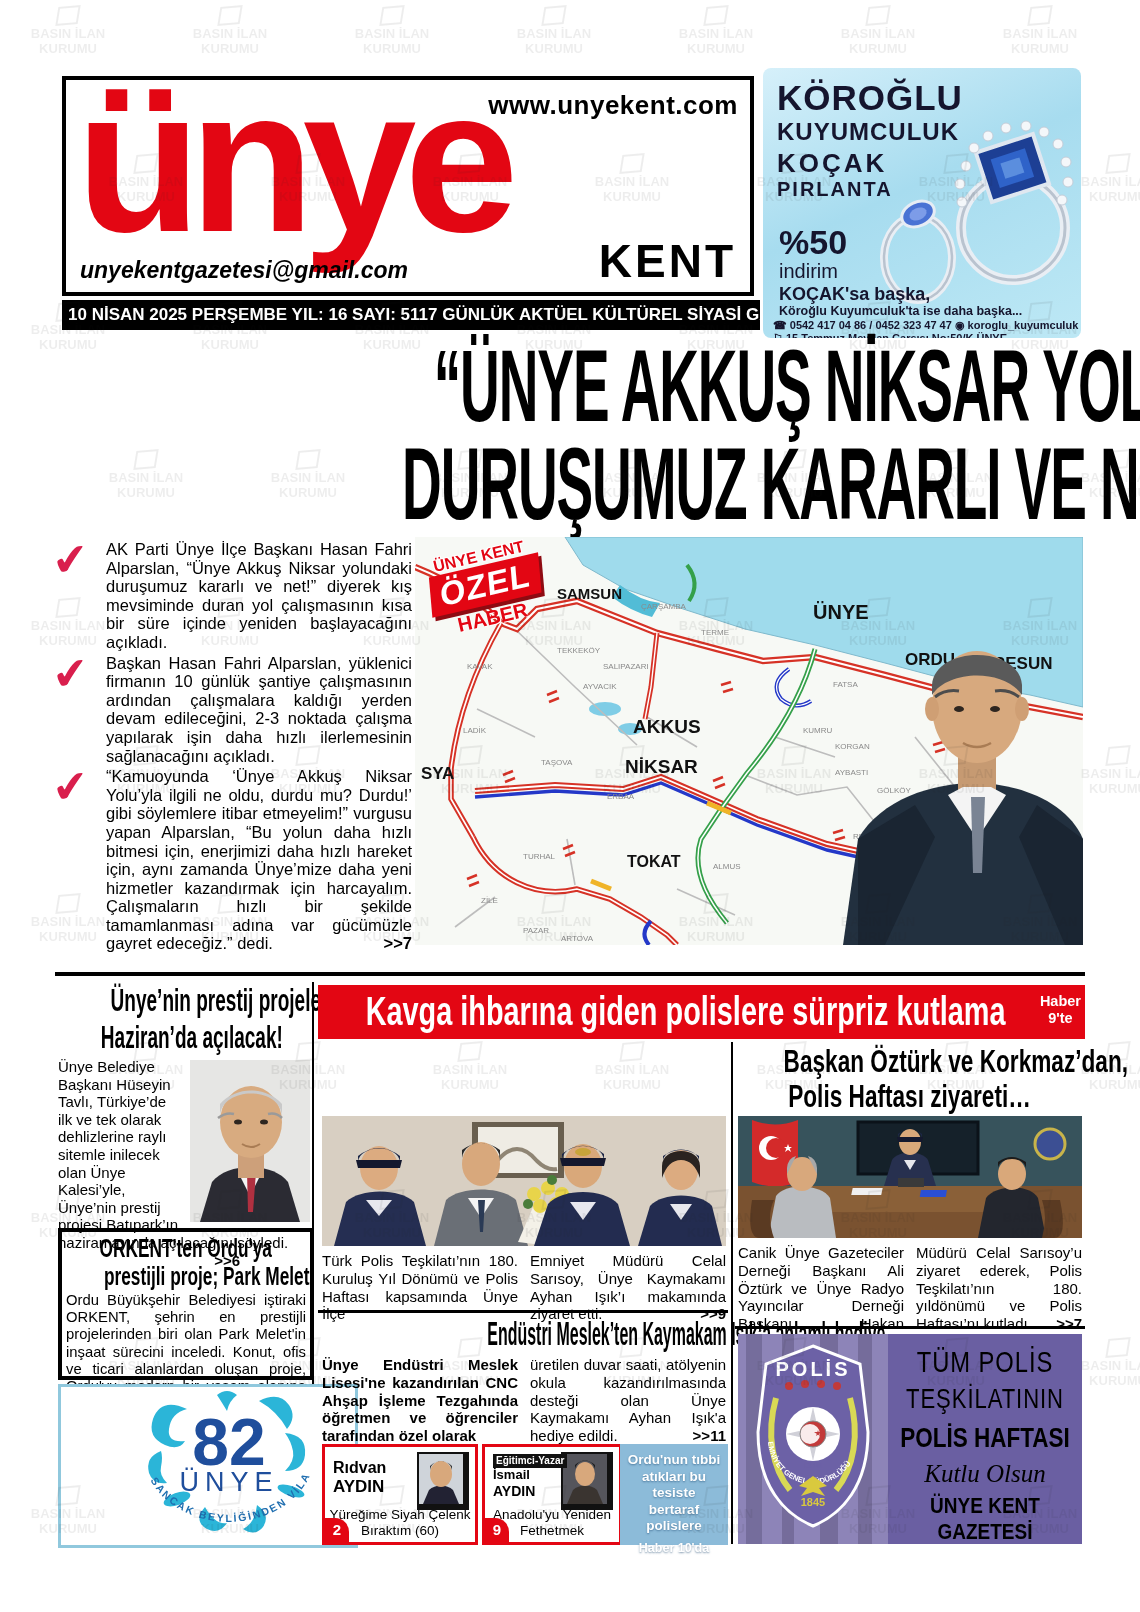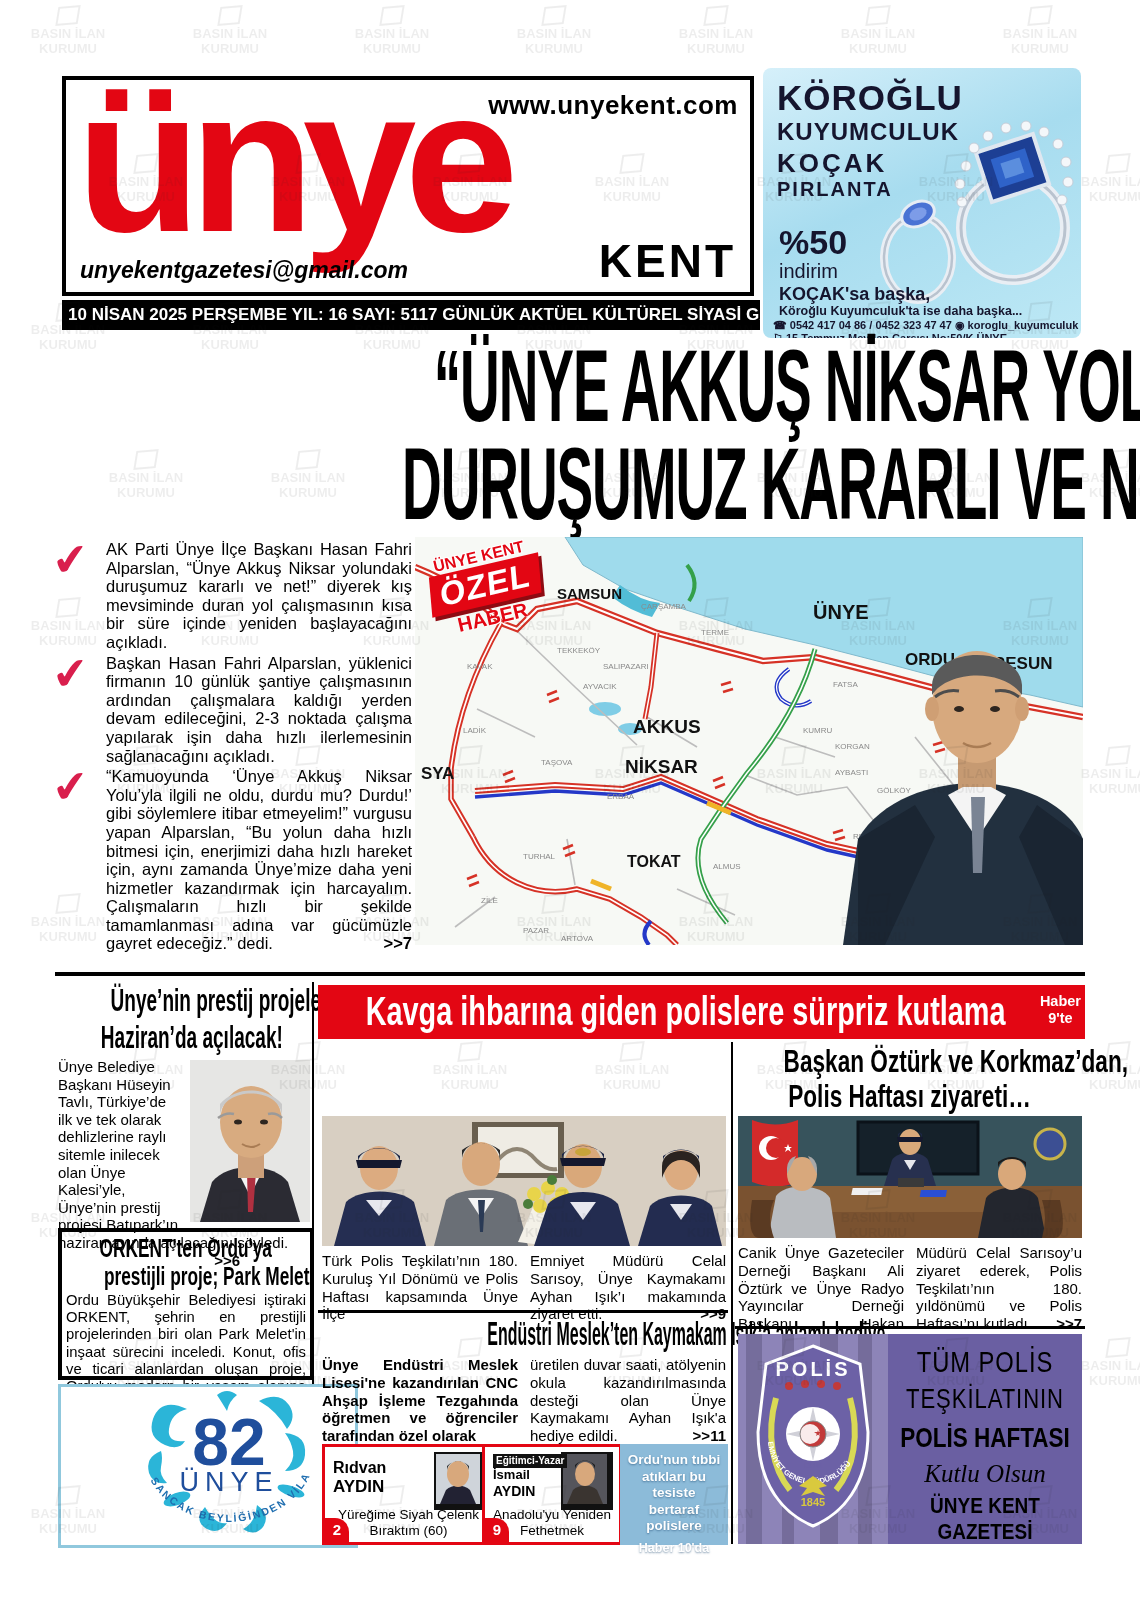--- a/index.html
+++ b/index.html
@@ -426,21 +426,21 @@
 
   <div class="abs mc-a2h">
     <span class="cx">Endüstri Meslek’ten Kaymakam Işık’a anlamlı hediye…</span>
   </div>
   <div class="abs caption" style="left:322px;top:1356px;width:196px;font-weight:bold;">Ünye Endüstri Meslek Lisesi'ne kazandırılan CNC Ahşap İşleme Tezgahında öğretmen ve öğrenciler tarafından özel olarak</div>
   <div class="abs caption" style="left:530px;top:1356px;width:196px;">
     <span>üretilen duvar saati, atölyenin okula kazandırılmasında desteği olan Ünye Kaymakamı Ayhan Işık'a hediye edildi.</span>
     <span class="jump">&gt;&gt;11</span>
   </div>
 
-  <div class="abs colbox" style="left:322px;top:1444px;width:150px;height:95px;padding-left:17px;">
+  <div class="abs colbox" style="left:322px;top:1444px;width:150px;height:95px;">
     <div class="ph">
       <svg width="44" height="50" viewBox="0 0 44 50">
           <rect width="44" height="50" fill="#cfd4da"></rect>
           <path d="M4,50 L10,36 C16,30 28,30 34,36 L40,50Z" fill="#223"></path>
           <ellipse cx="22" cy="20" rx="11" ry="13" fill="#d8a87c"></ellipse>
           <path d="M11,16 C13,4 31,4 33,16 L33,12 Q22,2 11,12Z" fill="#333"></path>
         </svg>
     </div>
     <div class="nm" style="font-size:16px;">
       <div>Rıdvan</div>

